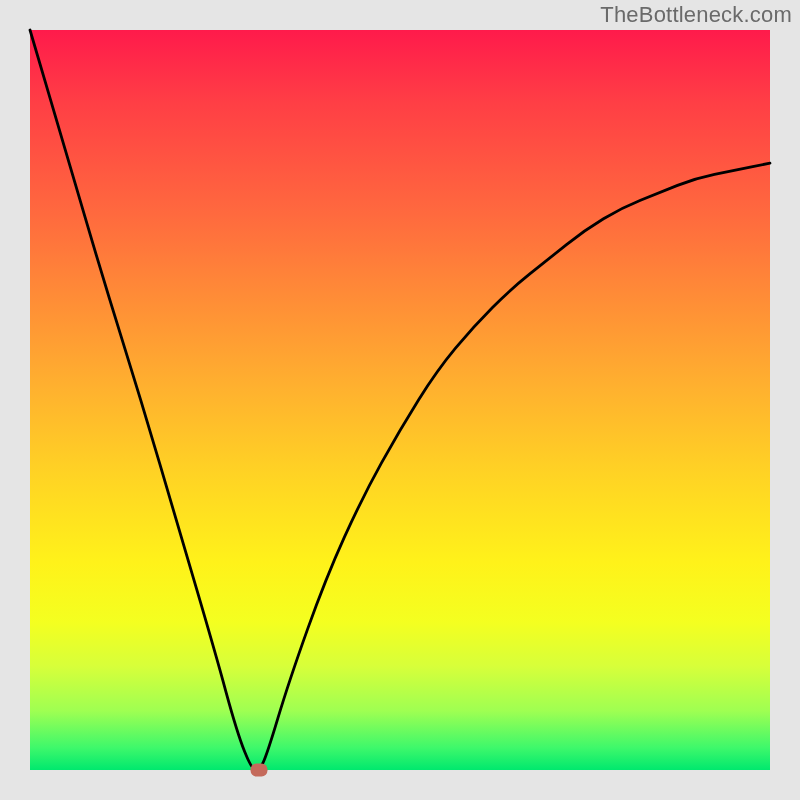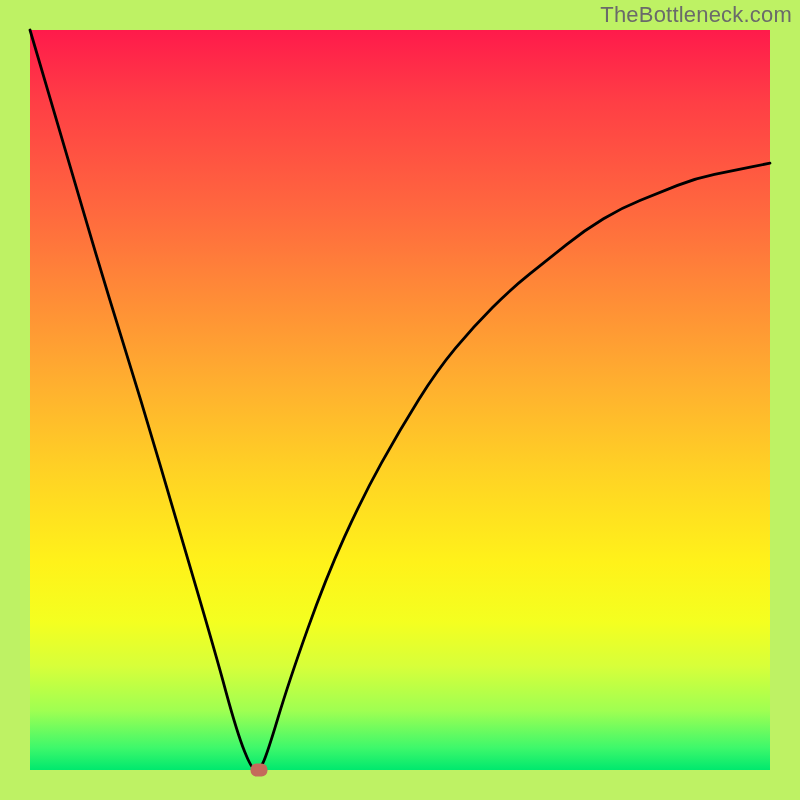--- a/index.html
+++ b/index.html
@@ -8,21 +8,21 @@
     width: 800px;
     height: 800px;
     background: #000;
     font-family: Arial, Helvetica, sans-serif;
     overflow: hidden;
   }
   .frame {
     position: relative;
     width: 800px;
     height: 800px;
-    background: #bef264;
+    background: #e5e5e5;
   }
   .watermark {
     position: absolute;
     top: 2px;
     right: 8px;
     color: #6a6a6a;
     font-size: 22px;
     font-weight: 400;
     letter-spacing: 0.2px;
     z-index: 10;

